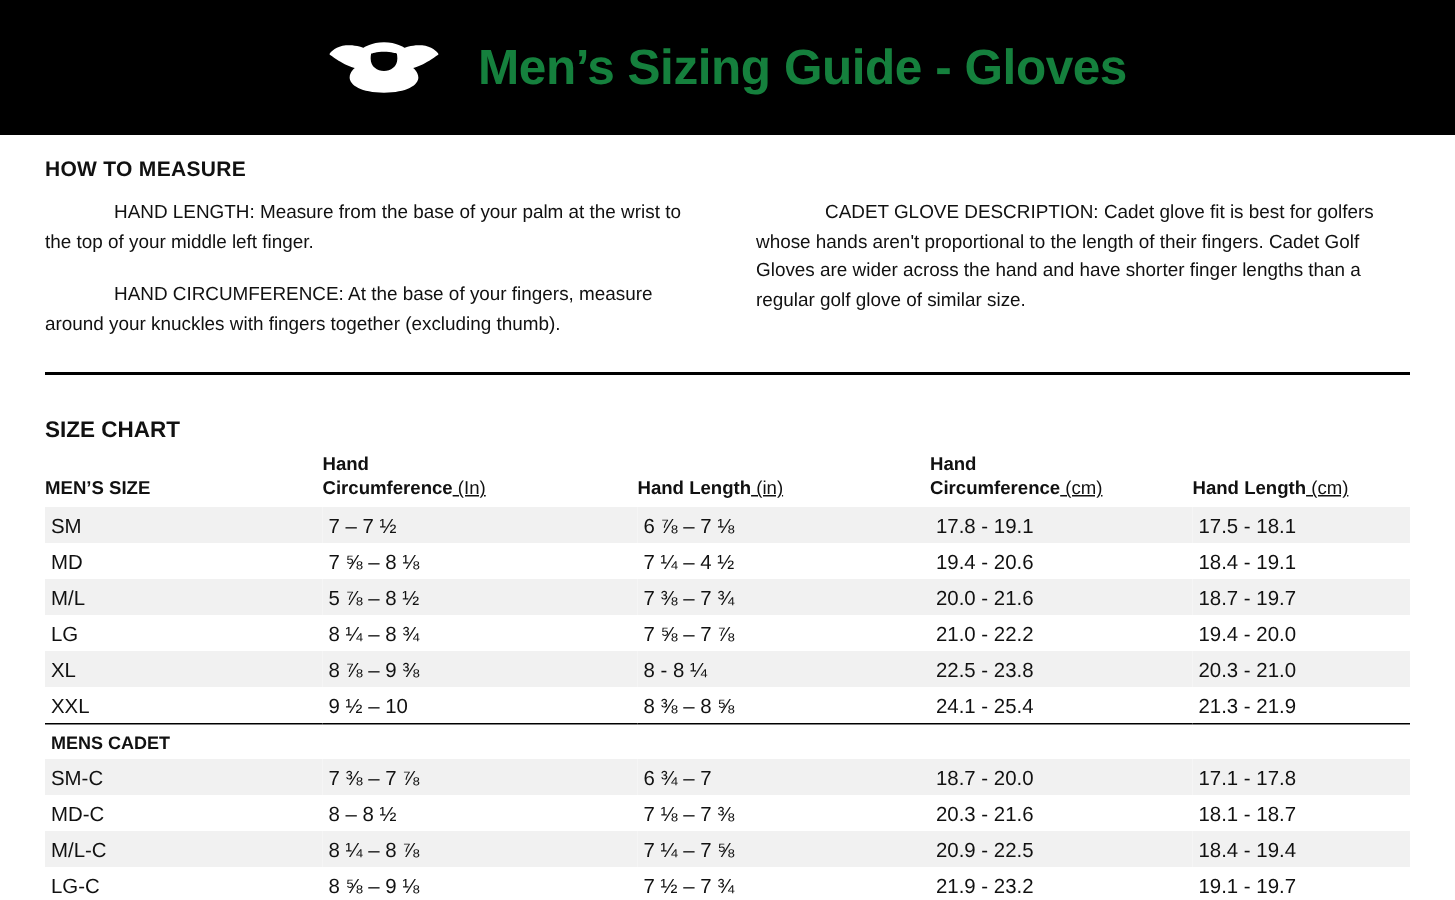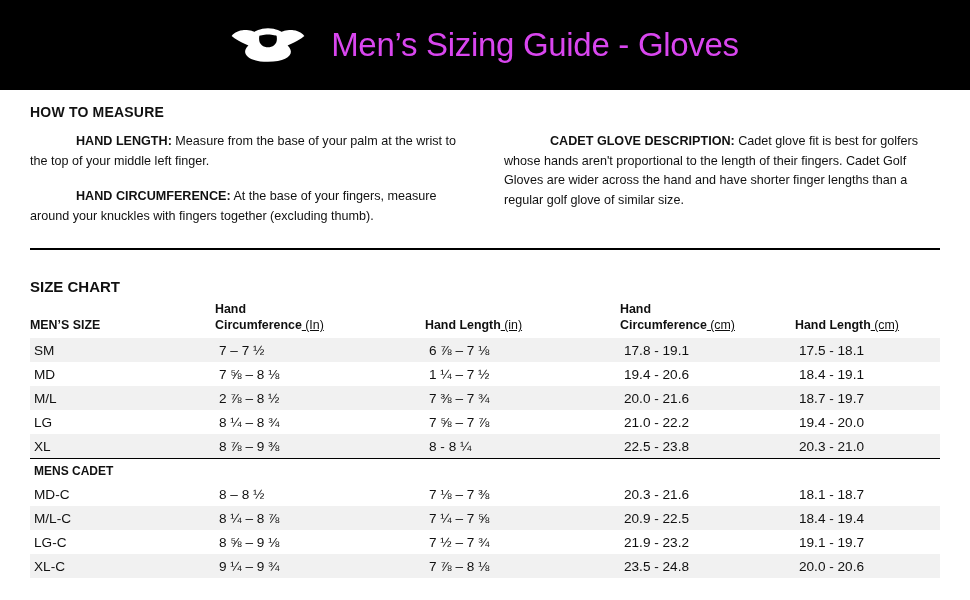--- a/index.html
+++ b/index.html
@@ -28,23 +28,23 @@
     align-items: center;
     justify-content: center;
     gap: 26px;
   }
   .logo {
     width: 74px;
     height: 42px;
     flex: none;
   }
   .header-title {
-    color: #d946ef;
+    color: #15803d;
     font-size: 33px;
-    font-weight: normal;
+    font-weight: bold;
     letter-spacing: -0.3px;
     white-space: nowrap;
   }
   
   .content {
     padding: 0 30px;
   }
   .section-title {
     font-size: 14px;
     font-weight: bold;
@@ -58,21 +58,21 @@
   }
   .measure-col {
     width: 455px;
   }
   .measure-col p {
     margin: 0 0 16px 0;
     font-size: 12.6px;
     line-height: 1.55;
   }
   .measure-col .lead {
-    font-weight: bold;
+    font-weight: normal;
     padding-left: 46px;
   }
   .rule {
     border-top: 2px solid #000000;
     margin: 6px 0 0 0;
   }
   
   .chart-title {
     font-size: 15px;
     font-weight: bold;
@@ -195,51 +195,65 @@
           <tr class="alt">
             <td class="first">SM</td>
             <td>7 – 7 ½</td>
             <td>6 ⅞ – 7 ⅛</td>
             <td>17.8 - 19.1</td>
             <td>17.5 - 18.1</td>
           </tr>
           <tr>
             <td class="first">MD</td>
             <td>7 ⅝ – 8 ⅛</td>
-            <td>1 ¼ – 7 ½</td>
+            <td>7 ¼ – 4 ½</td>
             <td>19.4 - 20.6</td>
             <td>18.4 - 19.1</td>
           </tr>
           <tr class="alt">
             <td class="first">M/L</td>
-            <td>2 ⅞ – 8 ½</td>
+            <td>5 ⅞ – 8 ½</td>
             <td>7 ⅜ – 7 ¾</td>
             <td>20.0 - 21.6</td>
             <td>18.7 - 19.7</td>
           </tr>
           <tr>
             <td class="first">LG</td>
             <td>8 ¼ – 8 ¾</td>
             <td>7 ⅝ – 7 ⅞</td>
             <td>21.0 - 22.2</td>
             <td>19.4 - 20.0</td>
           </tr>
           <tr class="alt">
             <td class="first">XL</td>
             <td>8 ⅞ – 9 ⅜</td>
             <td>8 - 8 ¼</td>
             <td>22.5 - 23.8</td>
             <td>20.3 - 21.0</td>
           </tr>
+          <tr>
+            <td class="first">XXL</td>
+            <td>9 ½ – 10</td>
+            <td>8 ⅜ – 8 ⅝</td>
+            <td>24.1 - 25.4</td>
+            <td>21.3 - 21.9</td>
+          </tr>
           <tr class="subhead topline">
             <td class="first">MENS CADET</td>
             <td></td>
             <td></td>
             <td></td>
             <td></td>
+          </tr>
+          <tr class="alt">
+            <td class="first">SM-C</td>
+            <td>7 ⅜ – 7 ⅞</td>
+            <td>6 ¾ – 7</td>
+            <td>18.7 - 20.0</td>
+            <td>17.1 - 17.8</td>
           </tr>
           <tr>
             <td class="first">MD-C</td>
             <td>8 – 8 ½</td>
             <td>7 ⅛ – 7 ⅜</td>
             <td>20.3 - 21.6</td>
             <td>18.1 - 18.7</td>
           </tr>
           <tr class="alt">
             <td class="first">M/L-C</td>

